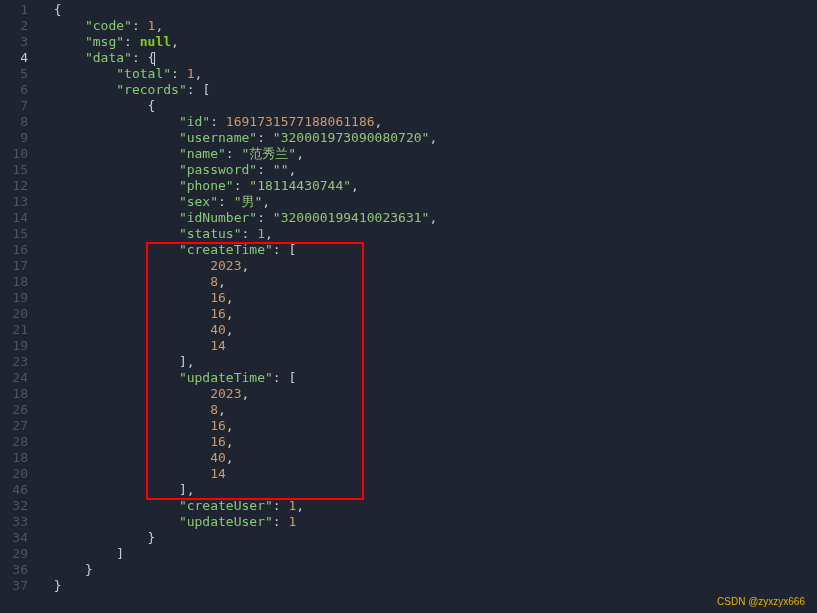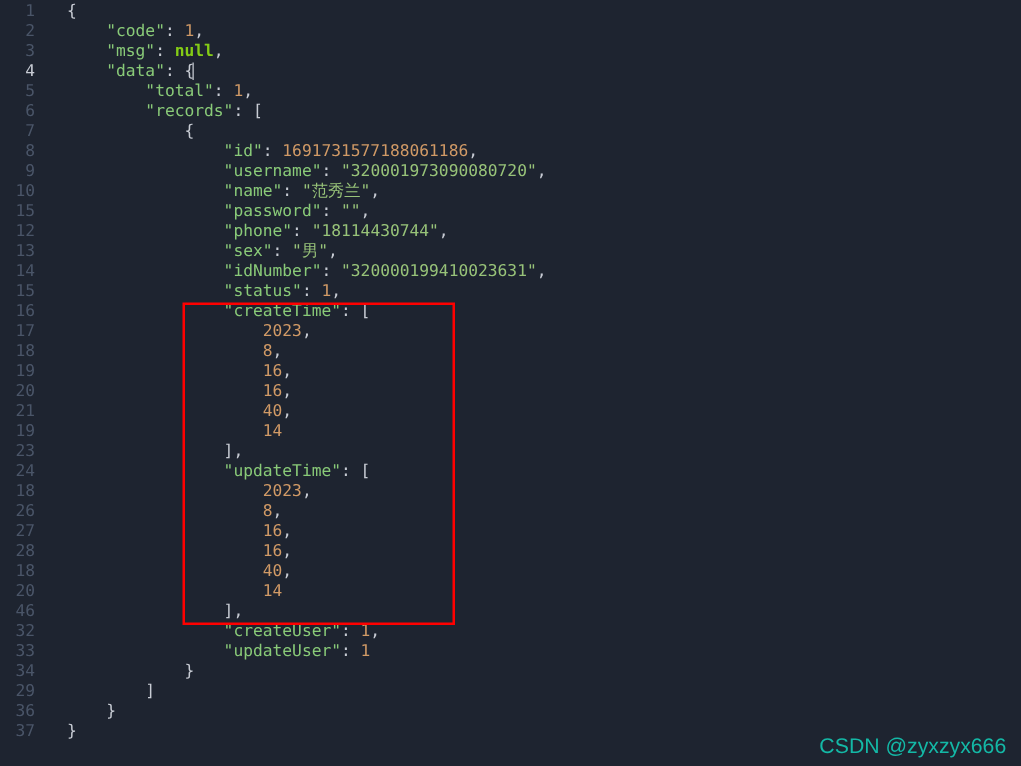--- a/index.html
+++ b/index.html
@@ -54,22 +54,22 @@
       pointer-events: none;
       left: 108px;
       top: 242px;
       width: 218px;
       height: 258px;
     }
     .watermark {
       position: absolute;
       bottom: 6px;
       right: 12px;
-      color: #14b8a6;
-      font-size: 17px;
+      color: #eab308;
+      font-size: 10px;
       font-family: sans-serif;
     }
   </style>
 </head>
 <body>
 
 <div class="editor">
   <div class="gutter">
     <div>1</div>
     <div>2</div>

